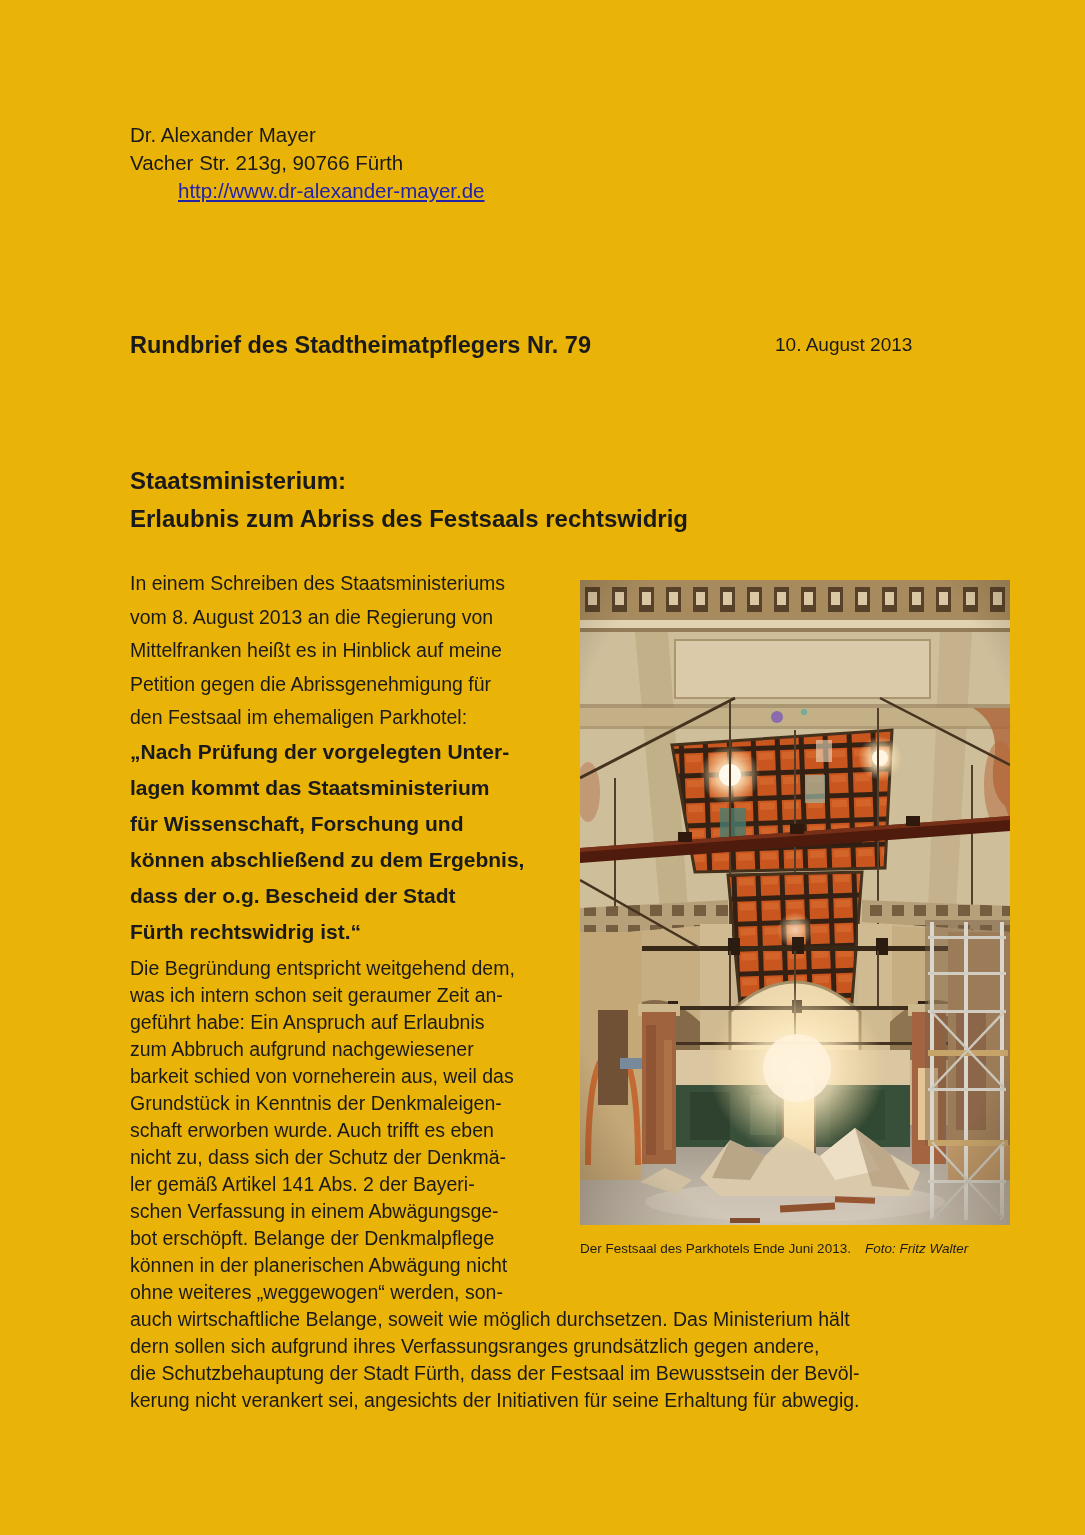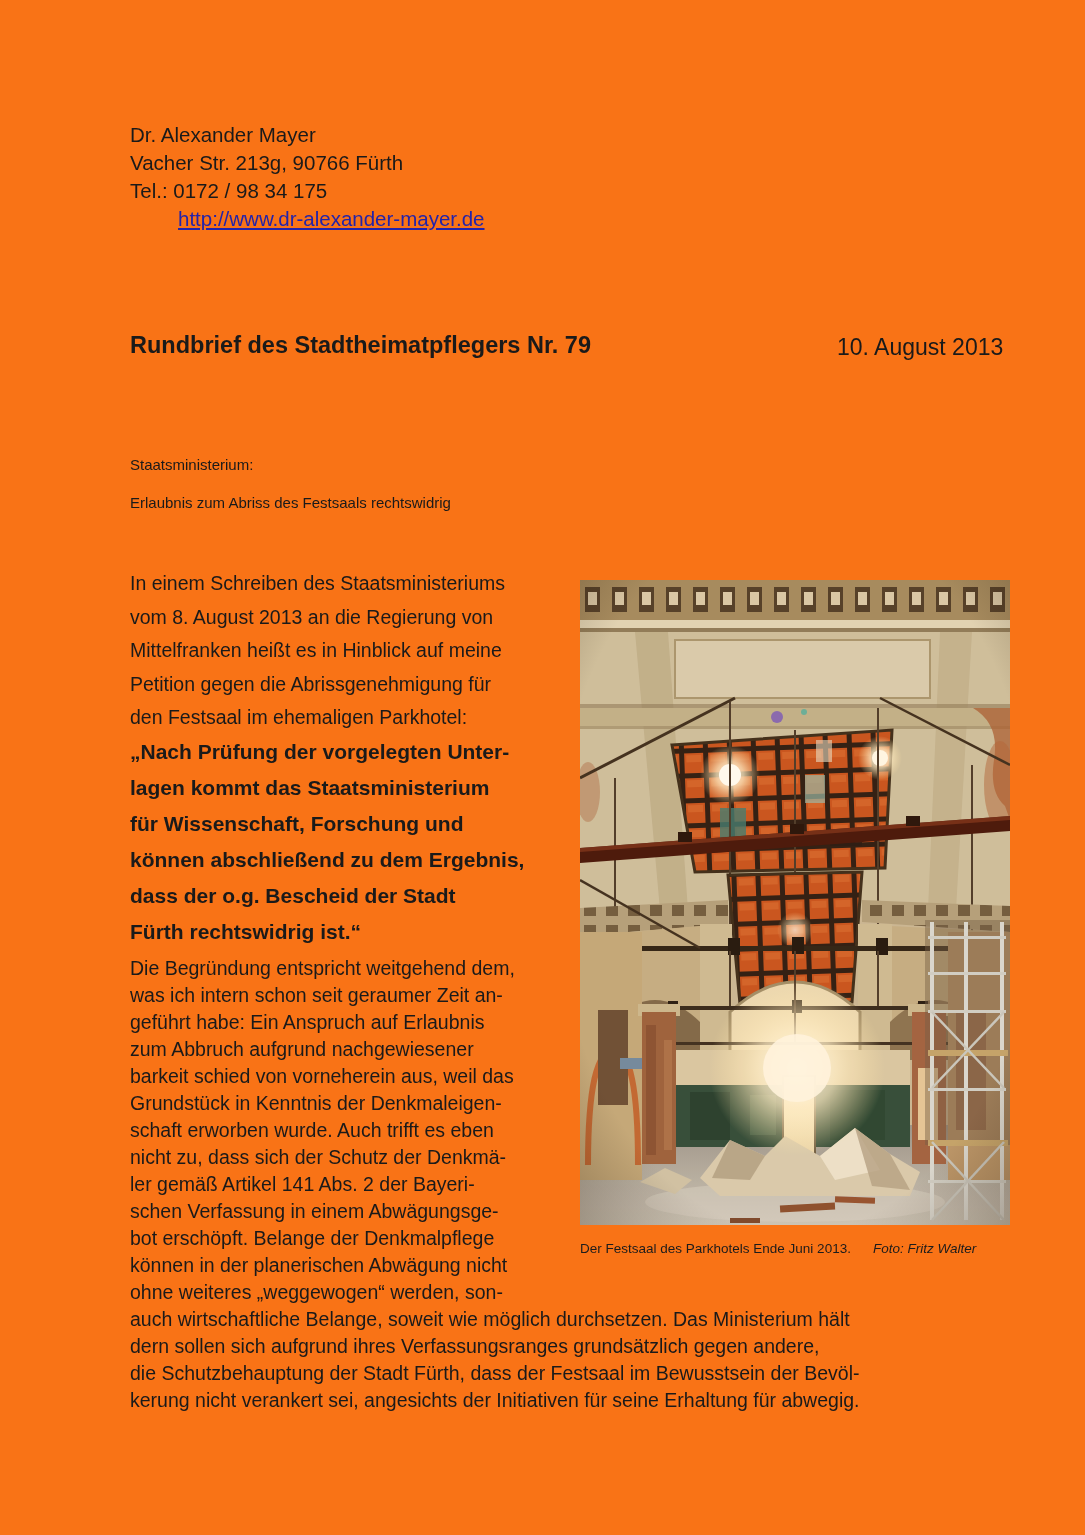--- a/index.html
+++ b/index.html
@@ -1,53 +1,52 @@
 <!DOCTYPE html>
 <html lang="de"><head>
 <meta charset="utf-8">
 <style>
   html,body { margin:0; padding:0; background:#e8e8e8; }
   .page {
     position:relative; width:1085px; height:1535px; margin:0 auto;
-    background:#f97316; overflow:hidden; color:#1a1a1a;
+    background:#eab308; overflow:hidden; color:#1a1a1a;
     font-family:"Liberation Sans", sans-serif;
   }
   .contact { position:absolute; left:130px; top:121px; font-size:20.5px; line-height:28px; }
   .contact .line { white-space:nowrap; }
   .contact a { color:#2323aa; text-decoration:underline; cursor:pointer;margin-left:48px; }
 
   .doc-title { position:absolute; left:130px; top:332px; font-size:23.5px; font-weight:bold; white-space:nowrap; }
-  .doc-date  { position:absolute; left:837px; top:334px; font-size:23px; white-space:nowrap; }
-
-  .heading { position:absolute; left:130px; top:446px; font-size:15px; font-weight:normal; line-height:38px; }
+  .doc-date  { position:absolute; left:775px; top:334px; font-size:19px; white-space:nowrap; }
+
+  .heading { position:absolute; left:130px; top:462px; font-size:24px; font-weight:bold; line-height:38px; }
   .heading .line { white-space:nowrap; }
 
   .intro { position:absolute; left:130px; top:564px; font-size:19.5px; line-height:27.5px; }
   .intro .line { white-space:nowrap;margin-top:6px; }
 
   .quote { position:absolute; left:130px; top:730px; font-size:21px; font-weight:bold; line-height:28px; }
   .quote .line { white-space:nowrap;margin-top:8px; }
 
   .bodytext { position:absolute; left:130px; top:955px; font-size:19.5px; line-height:27px; }
   .bodytext .line { white-space:nowrap; }
 
   .figure { position:absolute; left:580px; top:580px; width:430px; }
   .figure svg { display:block; width:430px; height:645px; }
   .caption { margin-top:16px; font-size:13.5px; color:#1c1c1c; white-space:nowrap; }
-  .caption .credit { font-style:italic; margin-left:22px; }
+  .caption .credit { font-style:italic; margin-left:14px; }
 </style>
 </head>
 <body>
 
 <div class="page">
 
   <div class="contact">
     <div class="line">Dr. Alexander Mayer</div>
     <div class="line">Vacher Str. 213g, 90766 Fürth</div>
-    <div class="line">Tel.: 0172 / 98 34 175</div>
     <div class="line"><a href="#">http://www.dr-alexander-mayer.de</a></div>
   </div>
 
   <div class="doc-title">Rundbrief des Stadtheimatpflegers Nr. 79</div>
   <div class="doc-date">10. August 2013</div>
 
   <div class="heading">
       <div class="line">Staatsministerium:</div>
       <div class="line">Erlaubnis zum Abriss des Festsaals rechtswidrig</div>
     </div>

